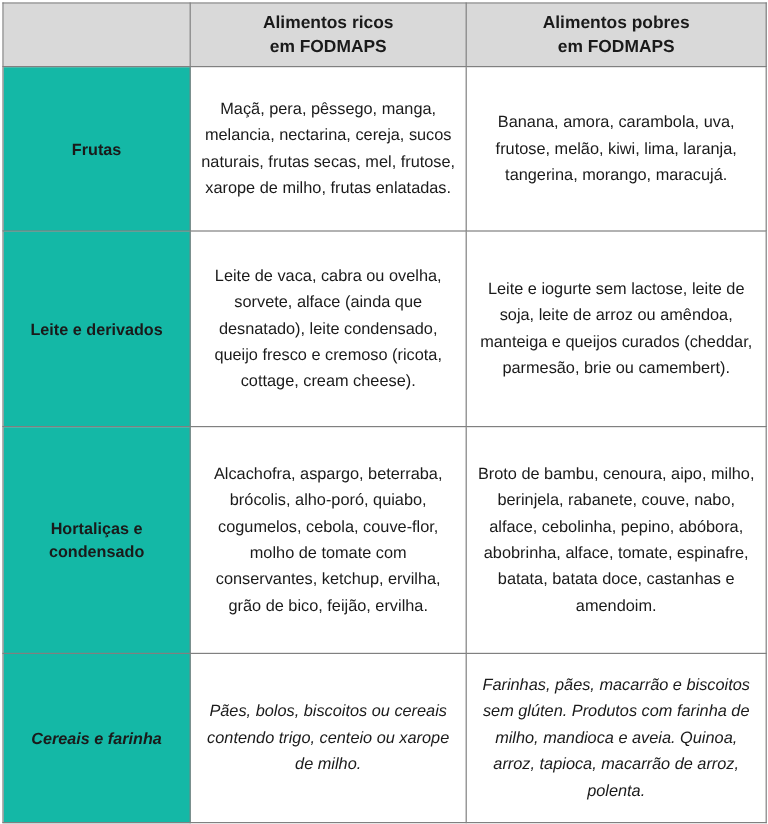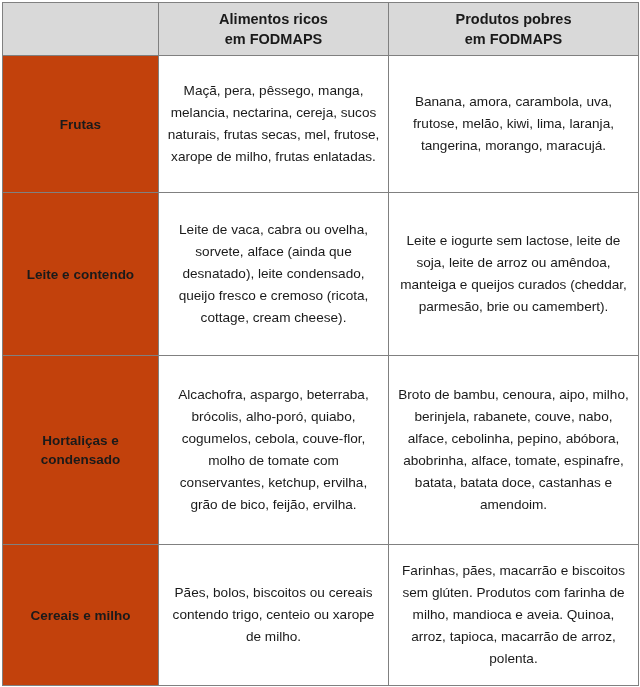--- a/index.html
+++ b/index.html
@@ -50,39 +50,39 @@
     text-align: center;
     height: 48px;
     padding: 4px 6px;
   }
   thead th.corner {
     background: #d9d9d9;
   }
 
   
   td.row-label {
-    background: #c2410c;
+    background: #14b8a6;
     font-weight: bold;
     font-size: 13.5px;
     line-height: 19px;
     text-align: center;
   }
 
   
   td.cell {
     background: #ffffff;
     font-size: 13.6px;
     line-height: 22px;
     text-align: center;
   }
 
   tr.r-frutas      td { height: 137px; }
   tr.r-leite       td { height: 163px; }
   tr.r-hortalicas  td { height: 189px; }
-  tr.r-cereais     td { height: 141px; }
+  tr.r-cereais     td { height: 141px; font-style: italic; }
 
   .hdr-line { display: block; }
 </style>
 </head>
 <body>
 
 <div class="table-wrap">
   <table class="fodmap-table">
     <colgroup>
       <col class="c-label">
@@ -90,41 +90,41 @@
       <col class="c-low">
     </colgroup>
     <thead>
       <tr>
         <th class="corner"></th>
         <th>
           <span class="hdr-line">Alimentos ricos</span>
           <span class="hdr-line">em FODMAPS</span>
         </th>
         <th>
-          <span class="hdr-line">Produtos pobres</span>
+          <span class="hdr-line">Alimentos pobres</span>
           <span class="hdr-line">em FODMAPS</span>
         </th>
       </tr>
     </thead>
     <tbody>
       <tr class="r-frutas">
         <td class="row-label">Frutas</td>
         <td class="cell">Maçã, pera, pêssego, manga, melancia, nectarina, cereja, sucos naturais, frutas secas, mel, frutose, xarope de milho, frutas enlatadas.</td>
         <td class="cell">Banana, amora, carambola, uva, frutose, melão, kiwi, lima, laranja, tangerina, morango, maracujá.</td>
       </tr>
       <tr class="r-leite">
-        <td class="row-label">Leite e contendo</td>
+        <td class="row-label">Leite e derivados</td>
         <td class="cell">Leite de vaca, cabra ou ovelha, sorvete, alface (ainda que desnatado), leite condensado, queijo fresco e cremoso (ricota, cottage, cream cheese).</td>
         <td class="cell">Leite e iogurte sem lactose, leite de soja, leite de arroz ou amêndoa, manteiga e queijos curados (cheddar, parmesão, brie ou camembert).</td>
       </tr>
       <tr class="r-hortalicas">
         <td class="row-label">Hortaliças e condensado</td>
         <td class="cell">Alcachofra, aspargo, beterraba, brócolis, alho-poró, quiabo, cogumelos, cebola, couve-flor, molho de tomate com conservantes, ketchup, ervilha, grão de bico, feijão, ervilha.</td>
         <td class="cell">Broto de bambu, cenoura, aipo, milho, berinjela, rabanete, couve, nabo, alface, cebolinha, pepino, abóbora, abobrinha, alface, tomate, espinafre, batata, batata doce, castanhas e amendoim.</td>
       </tr>
       <tr class="r-cereais">
-        <td class="row-label">Cereais e milho</td>
+        <td class="row-label">Cereais e farinha</td>
         <td class="cell">Pães, bolos, biscoitos ou cereais contendo trigo, centeio ou xarope de milho.</td>
         <td class="cell">Farinhas, pães, macarrão e biscoitos sem glúten. Produtos com farinha de milho, mandioca e aveia. Quinoa, arroz, tapioca, macarrão de arroz, polenta.</td>
       </tr>
     </tbody>
   </table>
 </div>
 
 </body></html>

